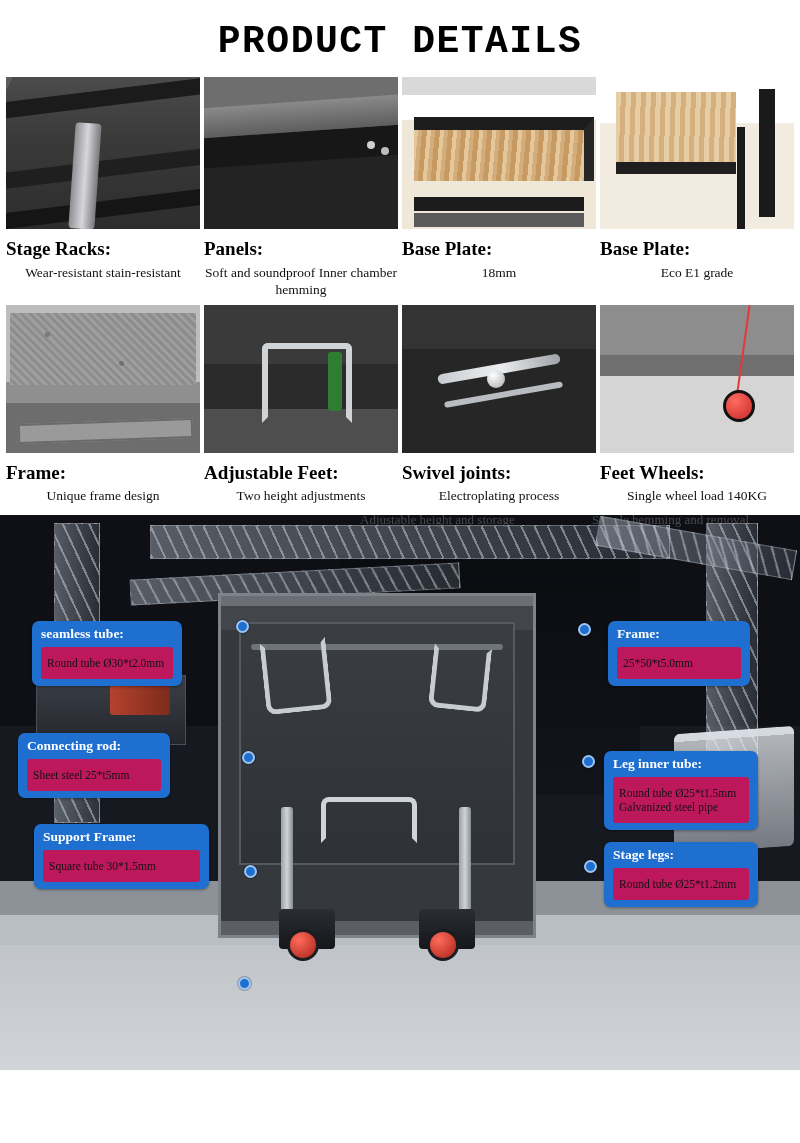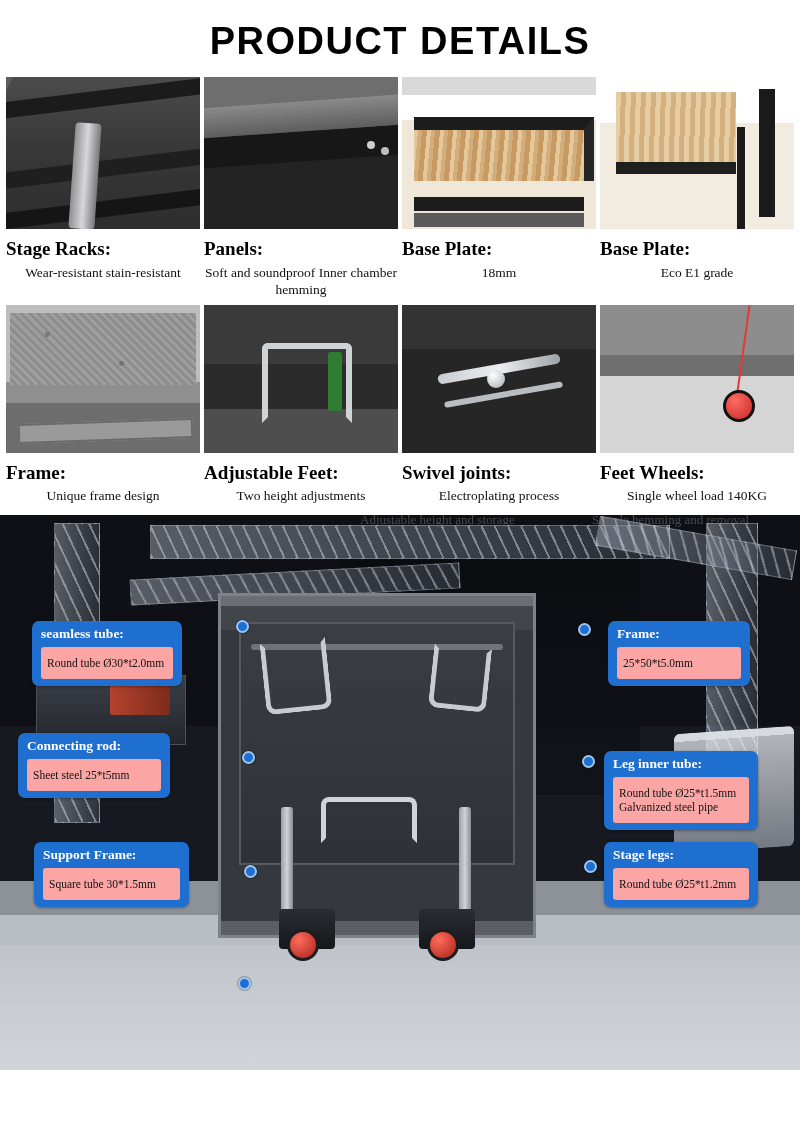--- a/index.html
+++ b/index.html
@@ -13,21 +13,21 @@
   .page {
     position: relative;
     width: 800px;
     height: 1143px;
     background: #ffffff;
   }
 
   
   .title {
     text-align: center;
-    font-family: Liberation Sans, sans-serif;
+    font-family: Liberation Mono, monospace;
     font-weight: bold;
     font-size: 38px;
     letter-spacing: 1.5px;
     color: #000;
     padding-top: 20px;
     padding-bottom: 14px;
   }
 
   
   .grid {
@@ -359,21 +359,21 @@
   }
   .callout .c-title {
     font-weight: bold;
     font-size: 13.5px;
     font-family: "Liberation Serif", serif;
     line-height: 1.2;
     white-space: nowrap;
   }
   .callout .c-body {
     margin-top: 4px;
-    background: #fca5a5;
+    background: #be185d;
     color: #111;
     border-radius: 3px;
     padding: 9px 6px;
     font-size: 11.5px;
     font-family: "Liberation Serif", serif;
     line-height: 1.25;
     white-space: pre-line;
   }
   .callout.right .c-title { text-align: left; }
 
@@ -477,21 +477,21 @@
     <div class="blue-dot" style="left:238px; top:462px;"></div>
 
     <div class="callout" style="left:32px; top:106px; width:150px;">
       <div class="c-title">seamless tube:</div>
       <div class="c-body">Round tube Ø30*t2.0mm</div>
     </div>
     <div class="callout" style="left:18px; top:218px; width:152px;">
       <div class="c-title">Connecting rod:</div>
       <div class="c-body">Sheet steel 25*t5mm</div>
     </div>
-    <div class="callout" style="left:34px; top:327px; width:155px;">
+    <div class="callout" style="left:34px; top:309px; width:175px;">
       <div class="c-title">Support Frame:</div>
       <div class="c-body">Square tube 30*1.5mm</div>
     </div>
 
     <div class="callout right" style="left:608px; top:106px; width:142px;">
       <div class="c-title">Frame:</div>
       <div class="c-body">25*50*t5.0mm</div>
     </div>
     <div class="callout right" style="left:604px; top:236px; width:154px;">
       <div class="c-title">Leg inner tube:</div>

